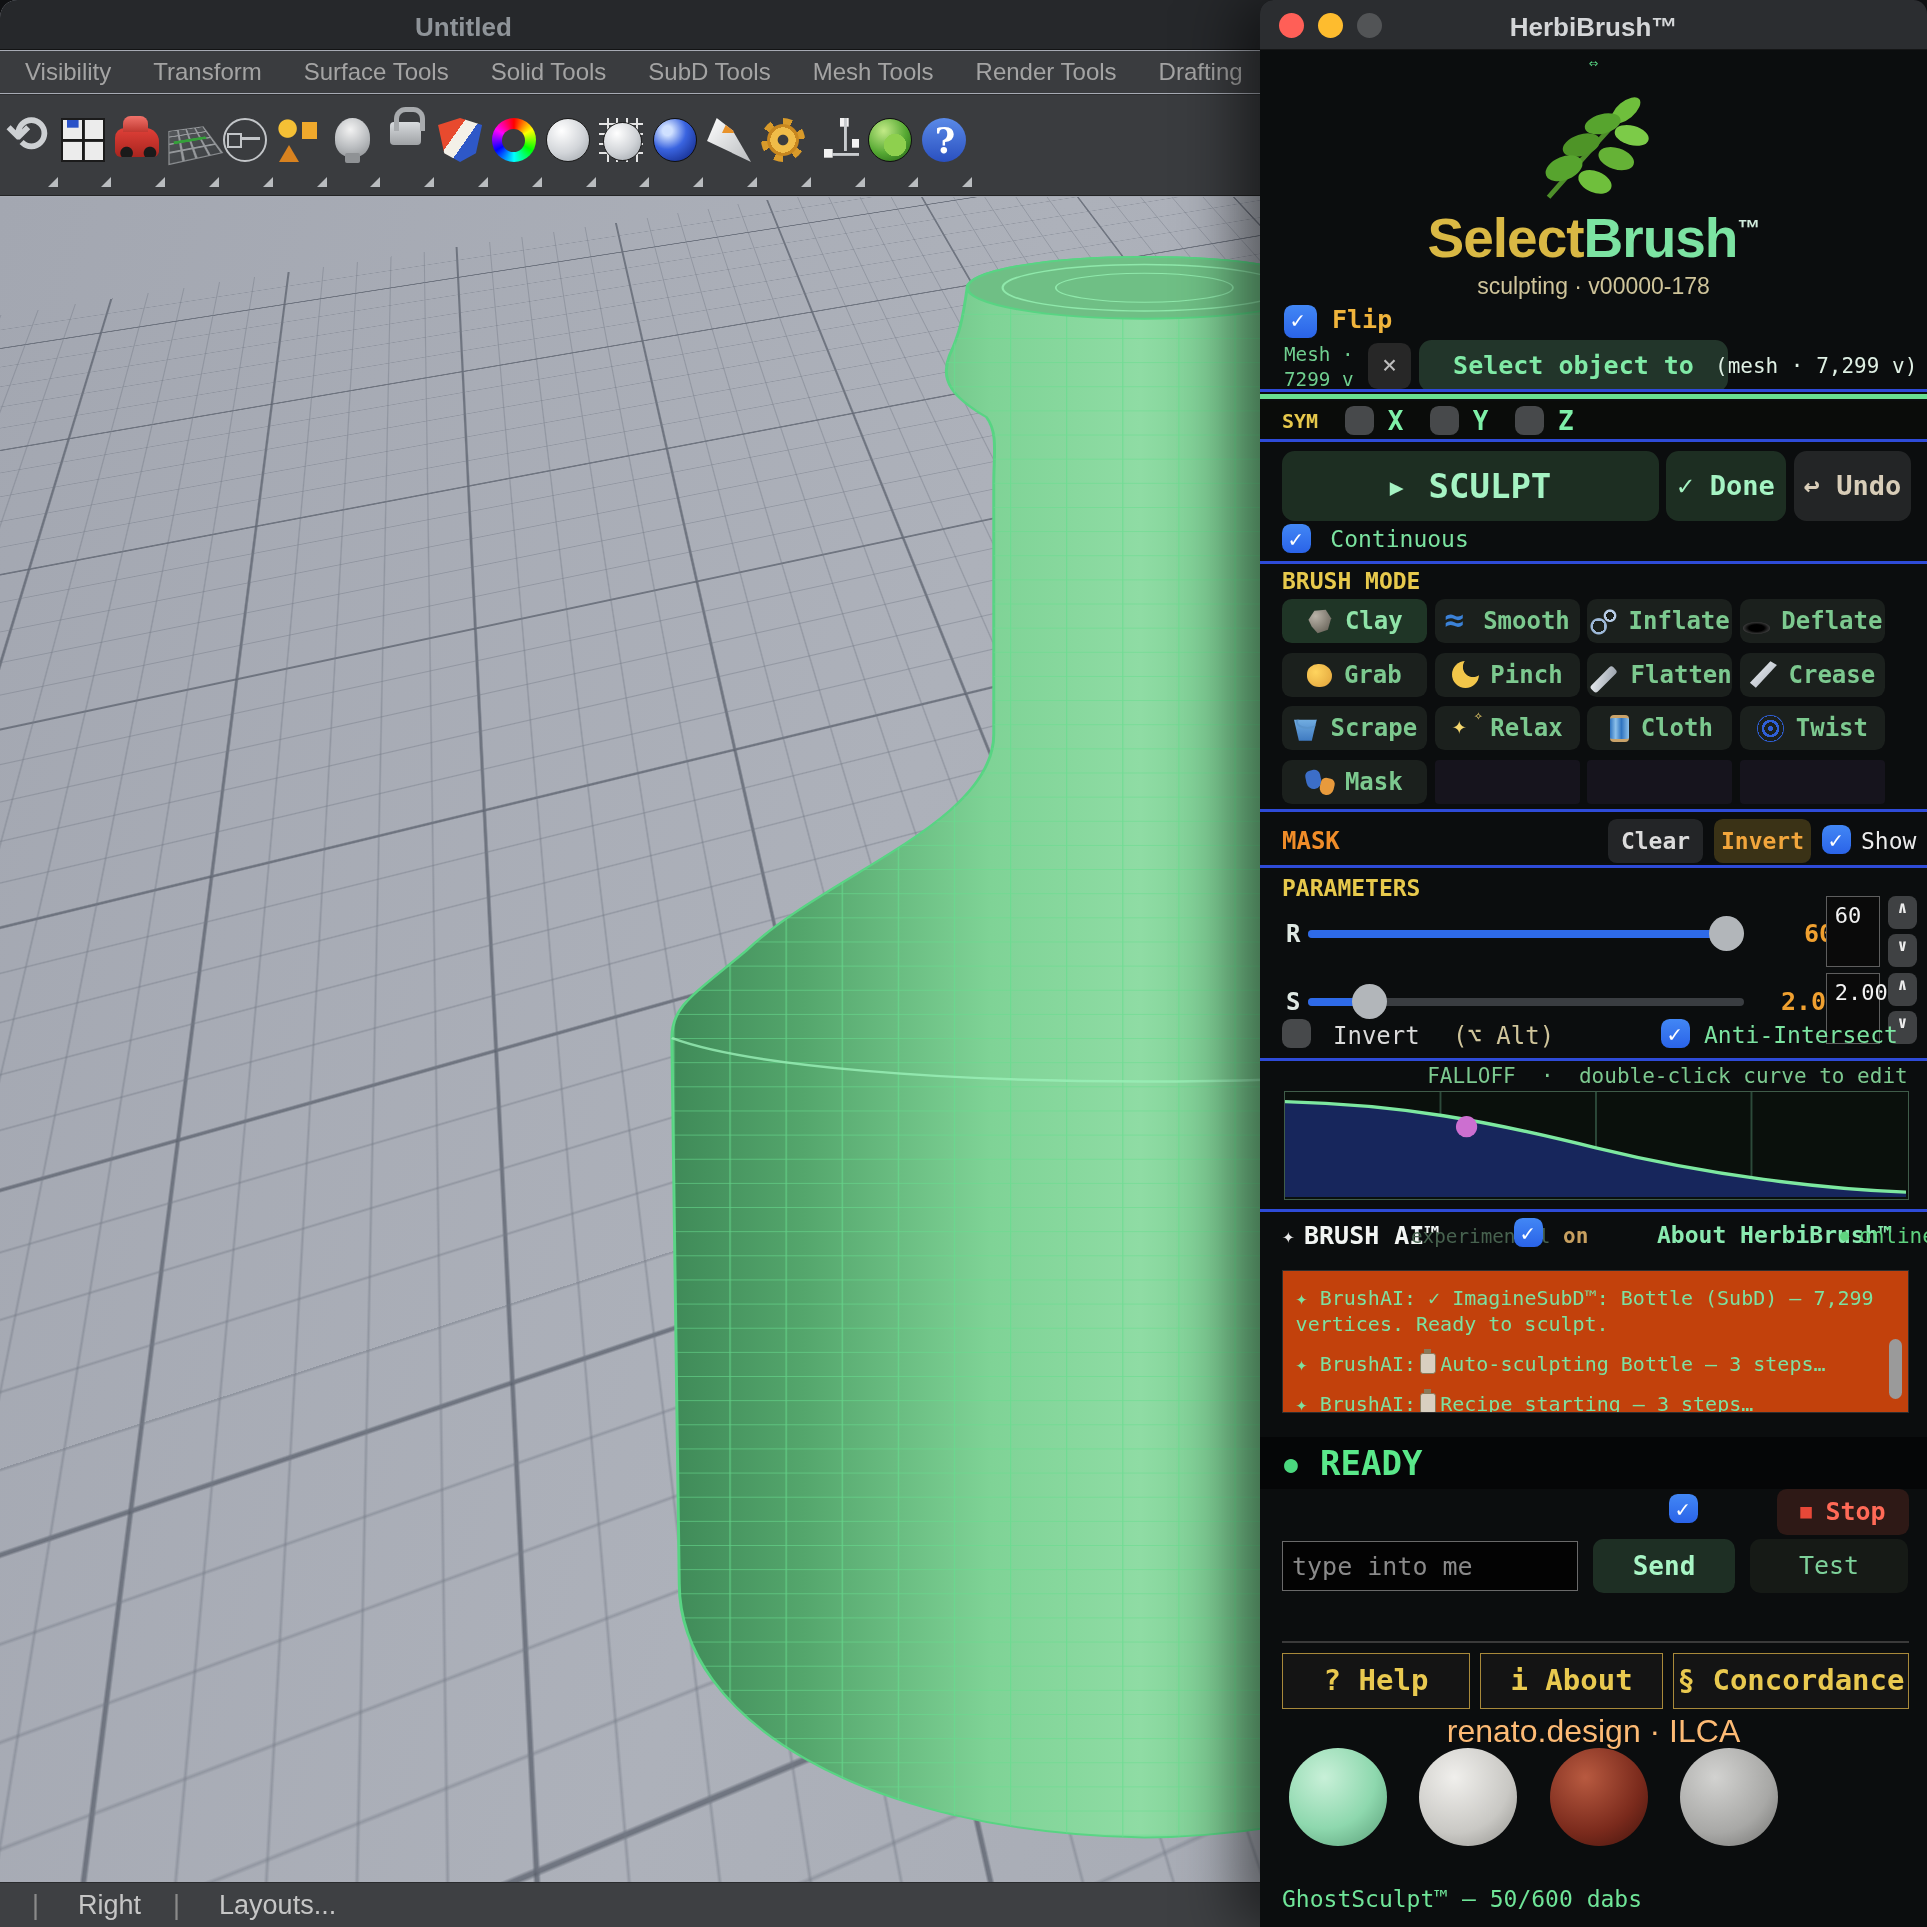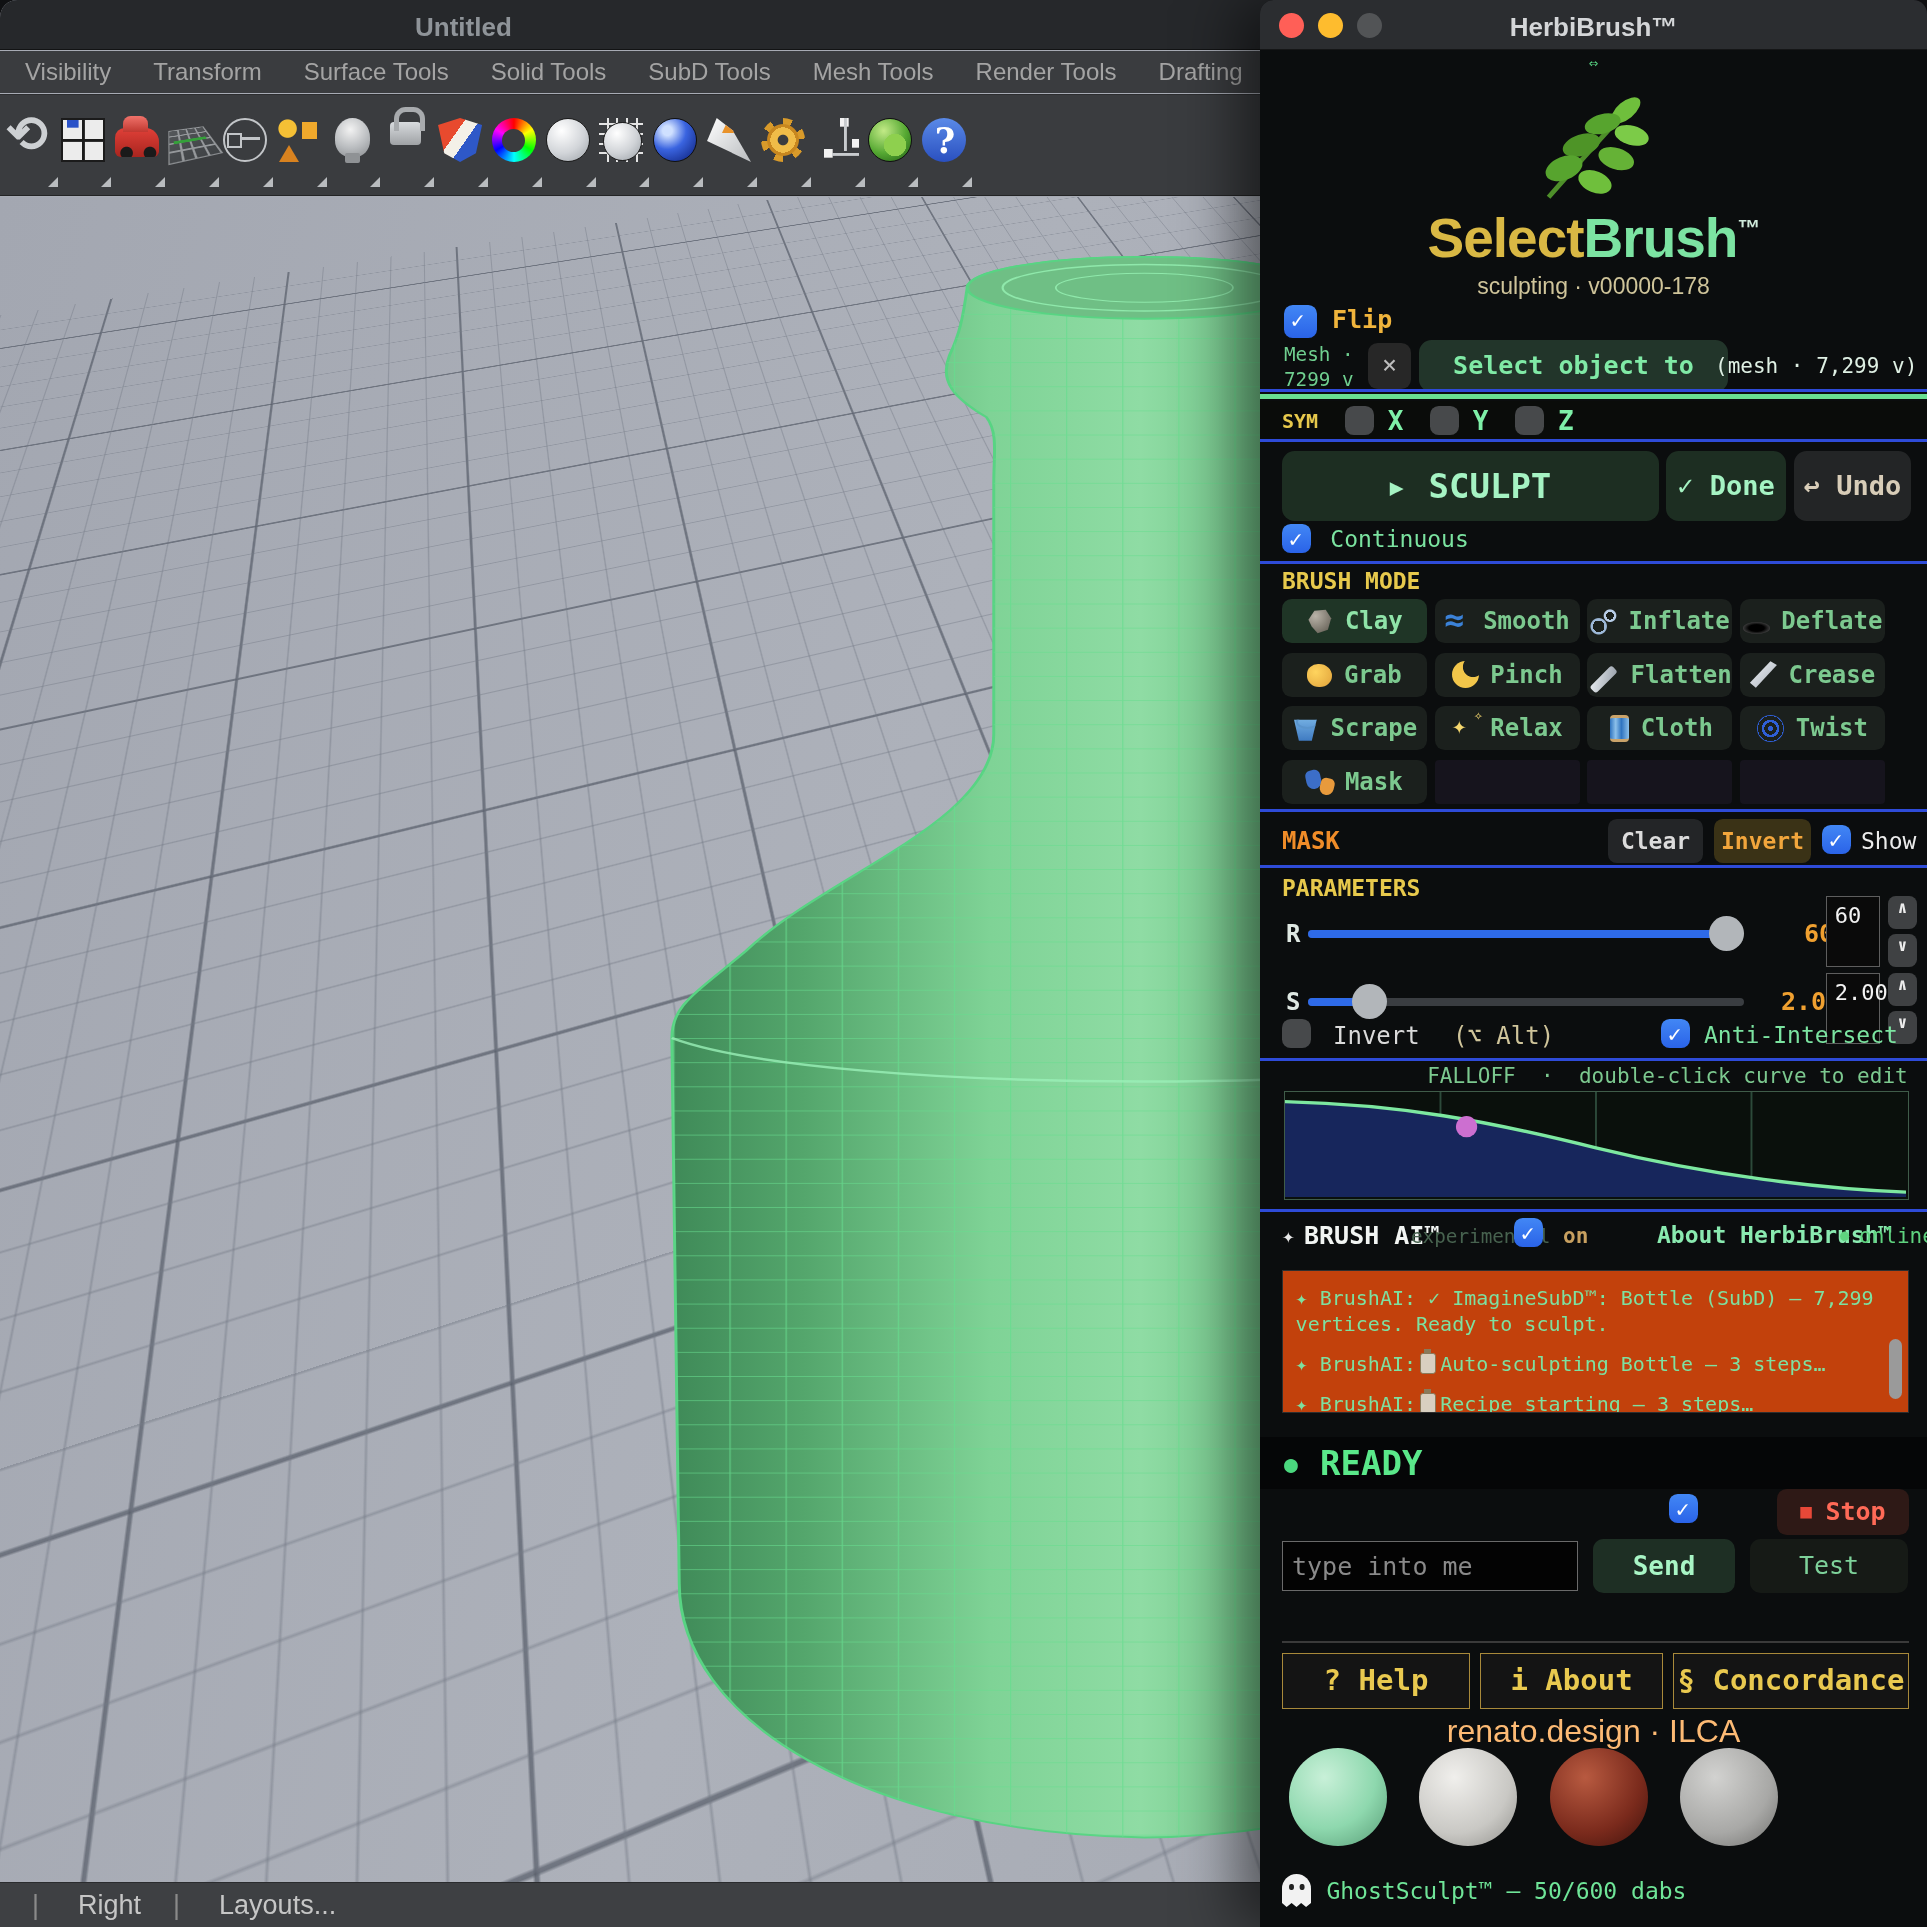--- a/index.html
+++ b/index.html
@@ -272,21 +272,21 @@
     text-align:center; color:#e9c94f; font-size:29px; font-weight:bold; line-height:52px; }
   .fb-help { left:22px; width:188px; } .fb-about { left:220px; width:183px; } .fb-conc { left:413px; width:236px; }
   .credit { position:absolute; left:0; top:1713px; width:100%; text-align:center; font-size:32px; color:#fdba74; }
 
   .sphere { position:absolute; top:1748px; width:98px; height:98px; border-radius:50%; }
   .sp-0 { left:29px;  background:radial-gradient(circle at 36% 30%,#c8f0d8,#8ed8ae 55%,#569a74); }
   .sp-1 { left:159px; background:radial-gradient(circle at 36% 30%,#f0efec,#c9c8c4 60%,#8f8e8a); }
   .sp-2 { left:290px; background:radial-gradient(circle at 36% 30%,#b85a40,#7a2a1c 60%,#3e120c); }
   .sp-3 { left:420px; background:radial-gradient(circle at 36% 30%,#d2d2d0,#a8a8a6 60%,#6e6e6c); }
 
-  .ghost-row { position:absolute; left:22px; top:1871px; height:39px; display:flex; align-items:center; gap:15.4px; }
+  .ghost-row { position:absolute; left:22px; top:1871px; height:39px; display:flex; align-items:center; gap:15.4px;flex-direction:column; }
   .ghost-ico { width:29px; height:33px; background:#f2f2f2; border-radius:14.5px 14.5px 0 0; position:relative;
     clip-path:polygon(0 0,100% 0,100% 88%,83% 100%,66% 88%,50% 100%,33% 88%,16% 100%,0 88%); }
   .ghost-ico::before { content:""; position:absolute; left:6.8px; top:9.7px; width:4.8px; height:6.8px; background:#222; border-radius:50%;
     box-shadow:10.6px 0 0 #222; }
   .ghost-lab { font-size:23px; color:#6fe598; }
 </style>
 </head>
 <body>
 
 <div class="rhino">

